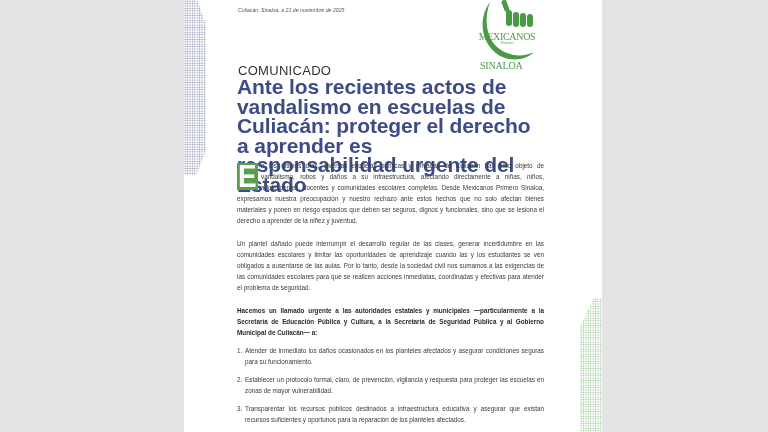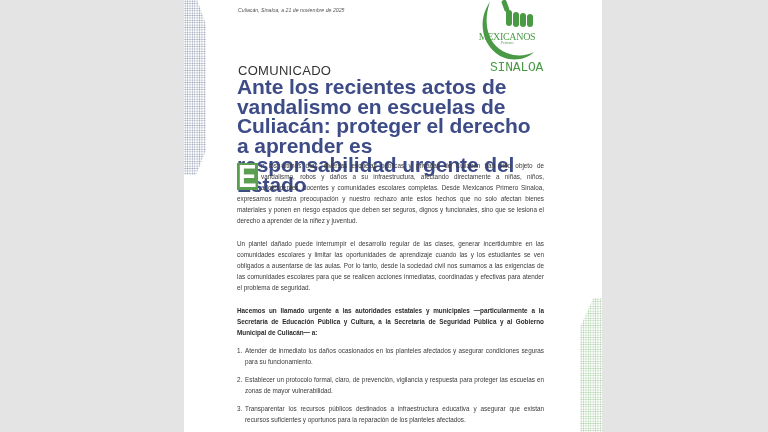--- a/index.html
+++ b/index.html
@@ -11,21 +11,21 @@
     clip-path:polygon(0 0,60% 0,100% 14%,100% 86%,55% 100%,0 100%);}
   .dots-right{position:absolute;right:0;top:298px;width:22px;height:134px;
     background-image:radial-gradient(circle,#a8cfa4 0.7px,transparent 0.9px);
     background-size:2.4px 2.4px;
     clip-path:polygon(100% 0,100% 100%,0 100%,0 22%,60% 0);}
   .date{position:absolute;left:54px;top:7px;font-size:5.2px;font-style:italic;color:#555;}
   .logo{position:absolute;left:292px;top:0;width:68px;height:68px;}
   .logo-text{position:absolute;left:292px;top:31px;width:62px;text-align:center;font-family:"Liberation Serif",serif;color:#4a9a45;}
   .logo-main{font-size:10px;letter-spacing:-0.3px;}
   .logo-sub{font-size:4px;font-style:italic;margin-top:-2px;}
-  .logo-region{position:absolute;left:306px;top:60px;font-family:Liberation Mono, monospace;font-size:13px;color:#4a9a45;letter-spacing:-0.2px;}
+  .logo-region{position:absolute;left:296px;top:60px;font-family:Liberation Serif, serif;font-size:10px;color:#4a9a45;letter-spacing:-0.2px;}
   .comunicado{position:absolute;left:54px;top:63px;font-size:13px;color:#333;letter-spacing:0.3px;}
   .title{position:absolute;left:53px;top:77px;width:300px;font-size:21px;font-weight:bold;color:#3d4b86;line-height:19.5px;letter-spacing:-0.1px;}
   .body{position:absolute;left:53px;width:307px;font-size:6.35px;color:#3a3a3a;line-height:10.9px;text-align:justify;}
   .p1{top:161px;}
   .dropcap{float:left;width:21px;height:27px;background:#5a9e4f;color:#fff;font-weight:bold;font-size:31px;line-height:27px;text-align:center;margin:2px 3px 0 0;overflow:hidden;}
   .dropcap span{display:inline-block;transform:scaleX(0.9);}
   .p2{top:239px;}
   .p3{top:306px;font-weight:bold;color:#2a2a2a;}
   .list{position:absolute;left:53px;width:307px;font-size:6.35px;color:#3a3a3a;line-height:10.9px;text-align:justify;}
   .li{display:flex;}

